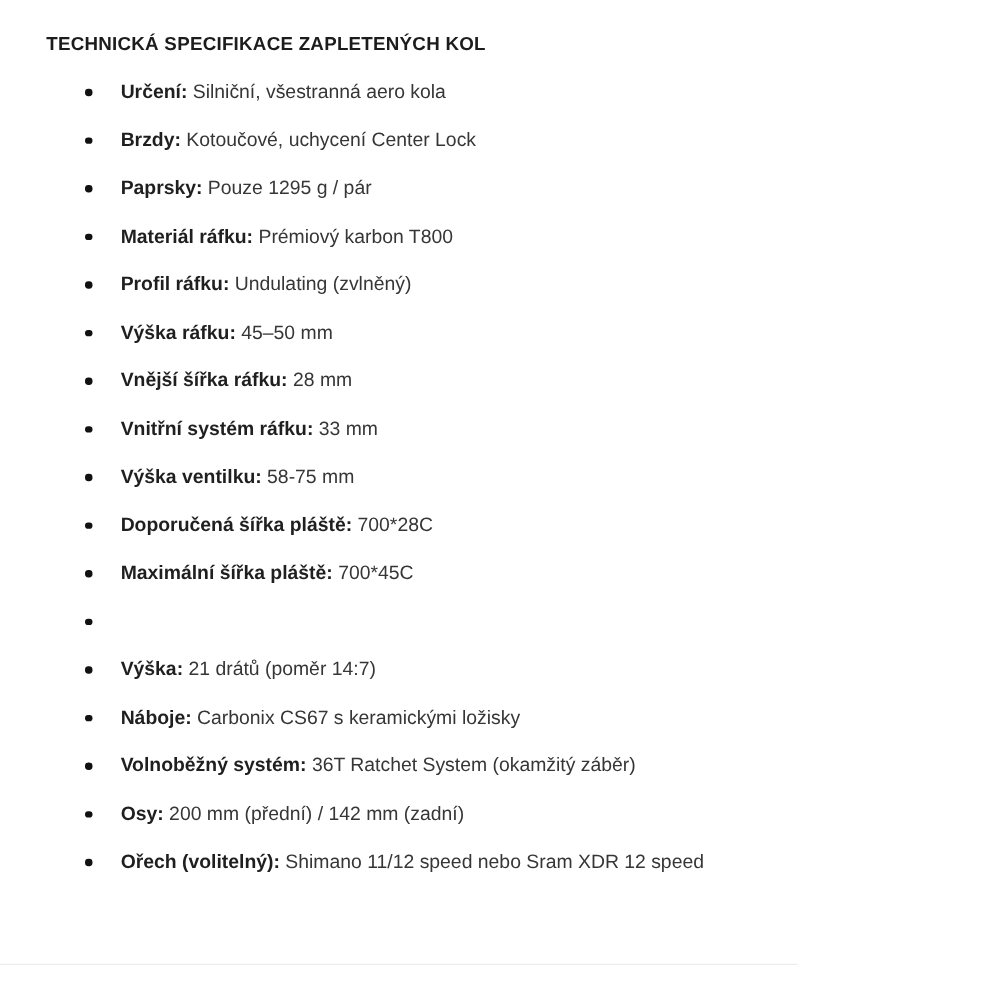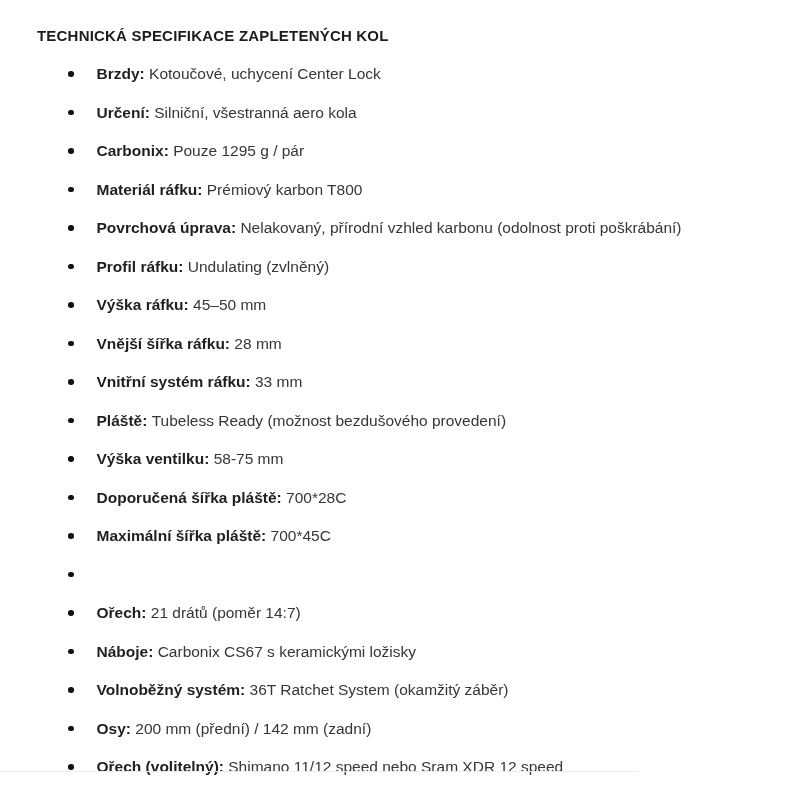--- a/index.html
+++ b/index.html
@@ -60,42 +60,38 @@
 </style>
 </head>
 <body>
 
 <div class="page">
   <h1 class="doc-title">TECHNICKÁ SPECIFIKACE ZAPLETENÝCH KOL</h1>
 
   <ul class="spec-list" id="spec-list">
   <li class="spec-item">
     <span class="bullet"></span>
+    <span class="spec-text"><span class="spec-label">Určení:</span><span>&nbsp;</span><span class="spec-value">Silniční, všestranná aero kola</span></span>
+  </li>
+
+  <li class="spec-item">
+    <span class="bullet"></span>
     <span class="spec-text"><span class="spec-label">Brzdy:</span><span>&nbsp;</span><span class="spec-value">Kotoučové, uchycení Center Lock</span></span>
   </li>
 
   <li class="spec-item">
     <span class="bullet"></span>
-    <span class="spec-text"><span class="spec-label">Určení:</span><span>&nbsp;</span><span class="spec-value">Silniční, všestranná aero kola</span></span>
-  </li>
-
-  <li class="spec-item">
-    <span class="bullet"></span>
-    <span class="spec-text"><span class="spec-label">Carbonix:</span><span>&nbsp;</span><span class="spec-value">Pouze 1295 g / pár</span></span>
+    <span class="spec-text"><span class="spec-label">Paprsky:</span><span>&nbsp;</span><span class="spec-value">Pouze 1295 g / pár</span></span>
   </li>
 
   <li class="spec-item">
     <span class="bullet"></span>
     <span class="spec-text"><span class="spec-label">Materiál ráfku:</span><span>&nbsp;</span><span class="spec-value">Prémiový karbon T800</span></span>
   </li>
 
-  <li class="spec-item">
-    <span class="bullet"></span>
-    <span class="spec-text"><span class="spec-label">Povrchová úprava:</span><span>&nbsp;</span><span class="spec-value">Nelakovaný, přírodní vzhled karbonu (odolnost proti poškrábání)</span></span>
-  </li>
 
   <li class="spec-item">
     <span class="bullet"></span>
     <span class="spec-text"><span class="spec-label">Profil ráfku:</span><span>&nbsp;</span><span class="spec-value">Undulating (zvlněný)</span></span>
   </li>
 
   <li class="spec-item">
     <span class="bullet"></span>
     <span class="spec-text"><span class="spec-label">Výška ráfku:</span><span>&nbsp;</span><span class="spec-value">45–50 mm</span></span>
   </li>
@@ -103,24 +99,20 @@
   <li class="spec-item">
     <span class="bullet"></span>
     <span class="spec-text"><span class="spec-label">Vnější šířka ráfku:</span><span>&nbsp;</span><span class="spec-value">28 mm</span></span>
   </li>
 
   <li class="spec-item">
     <span class="bullet"></span>
     <span class="spec-text"><span class="spec-label">Vnitřní systém ráfku:</span><span>&nbsp;</span><span class="spec-value">33 mm</span></span>
   </li>
 
-  <li class="spec-item">
-    <span class="bullet"></span>
-    <span class="spec-text"><span class="spec-label">Pláště:</span><span>&nbsp;</span><span class="spec-value">Tubeless Ready (možnost bezdušového provedení)</span></span>
-  </li>
 
   <li class="spec-item">
     <span class="bullet"></span>
     <span class="spec-text"><span class="spec-label">Výška ventilku:</span><span>&nbsp;</span><span class="spec-value">58-75 mm</span></span>
   </li>
 
   <li class="spec-item">
     <span class="bullet"></span>
     <span class="spec-text"><span class="spec-label">Doporučená šířka pláště:</span><span>&nbsp;</span><span class="spec-value">700*28C</span></span>
   </li>
@@ -129,21 +121,21 @@
     <span class="bullet"></span>
     <span class="spec-text"><span class="spec-label">Maximální šířka pláště:</span><span>&nbsp;</span><span class="spec-value">700*45C</span></span>
   </li>
 
   <li class="spec-item">
     <span class="bullet"></span>
   </li>
 
   <li class="spec-item">
     <span class="bullet"></span>
-    <span class="spec-text"><span class="spec-label">Ořech:</span><span>&nbsp;</span><span class="spec-value">21 drátů (poměr 14:7)</span></span>
+    <span class="spec-text"><span class="spec-label">Výška:</span><span>&nbsp;</span><span class="spec-value">21 drátů (poměr 14:7)</span></span>
   </li>
 
   <li class="spec-item">
     <span class="bullet"></span>
     <span class="spec-text"><span class="spec-label">Náboje:</span><span>&nbsp;</span><span class="spec-value">Carbonix CS67 s keramickými ložisky</span></span>
   </li>
 
   <li class="spec-item">
     <span class="bullet"></span>
     <span class="spec-text"><span class="spec-label">Volnoběžný systém:</span><span>&nbsp;</span><span class="spec-value">36T Ratchet System (okamžitý záběr)</span></span>

